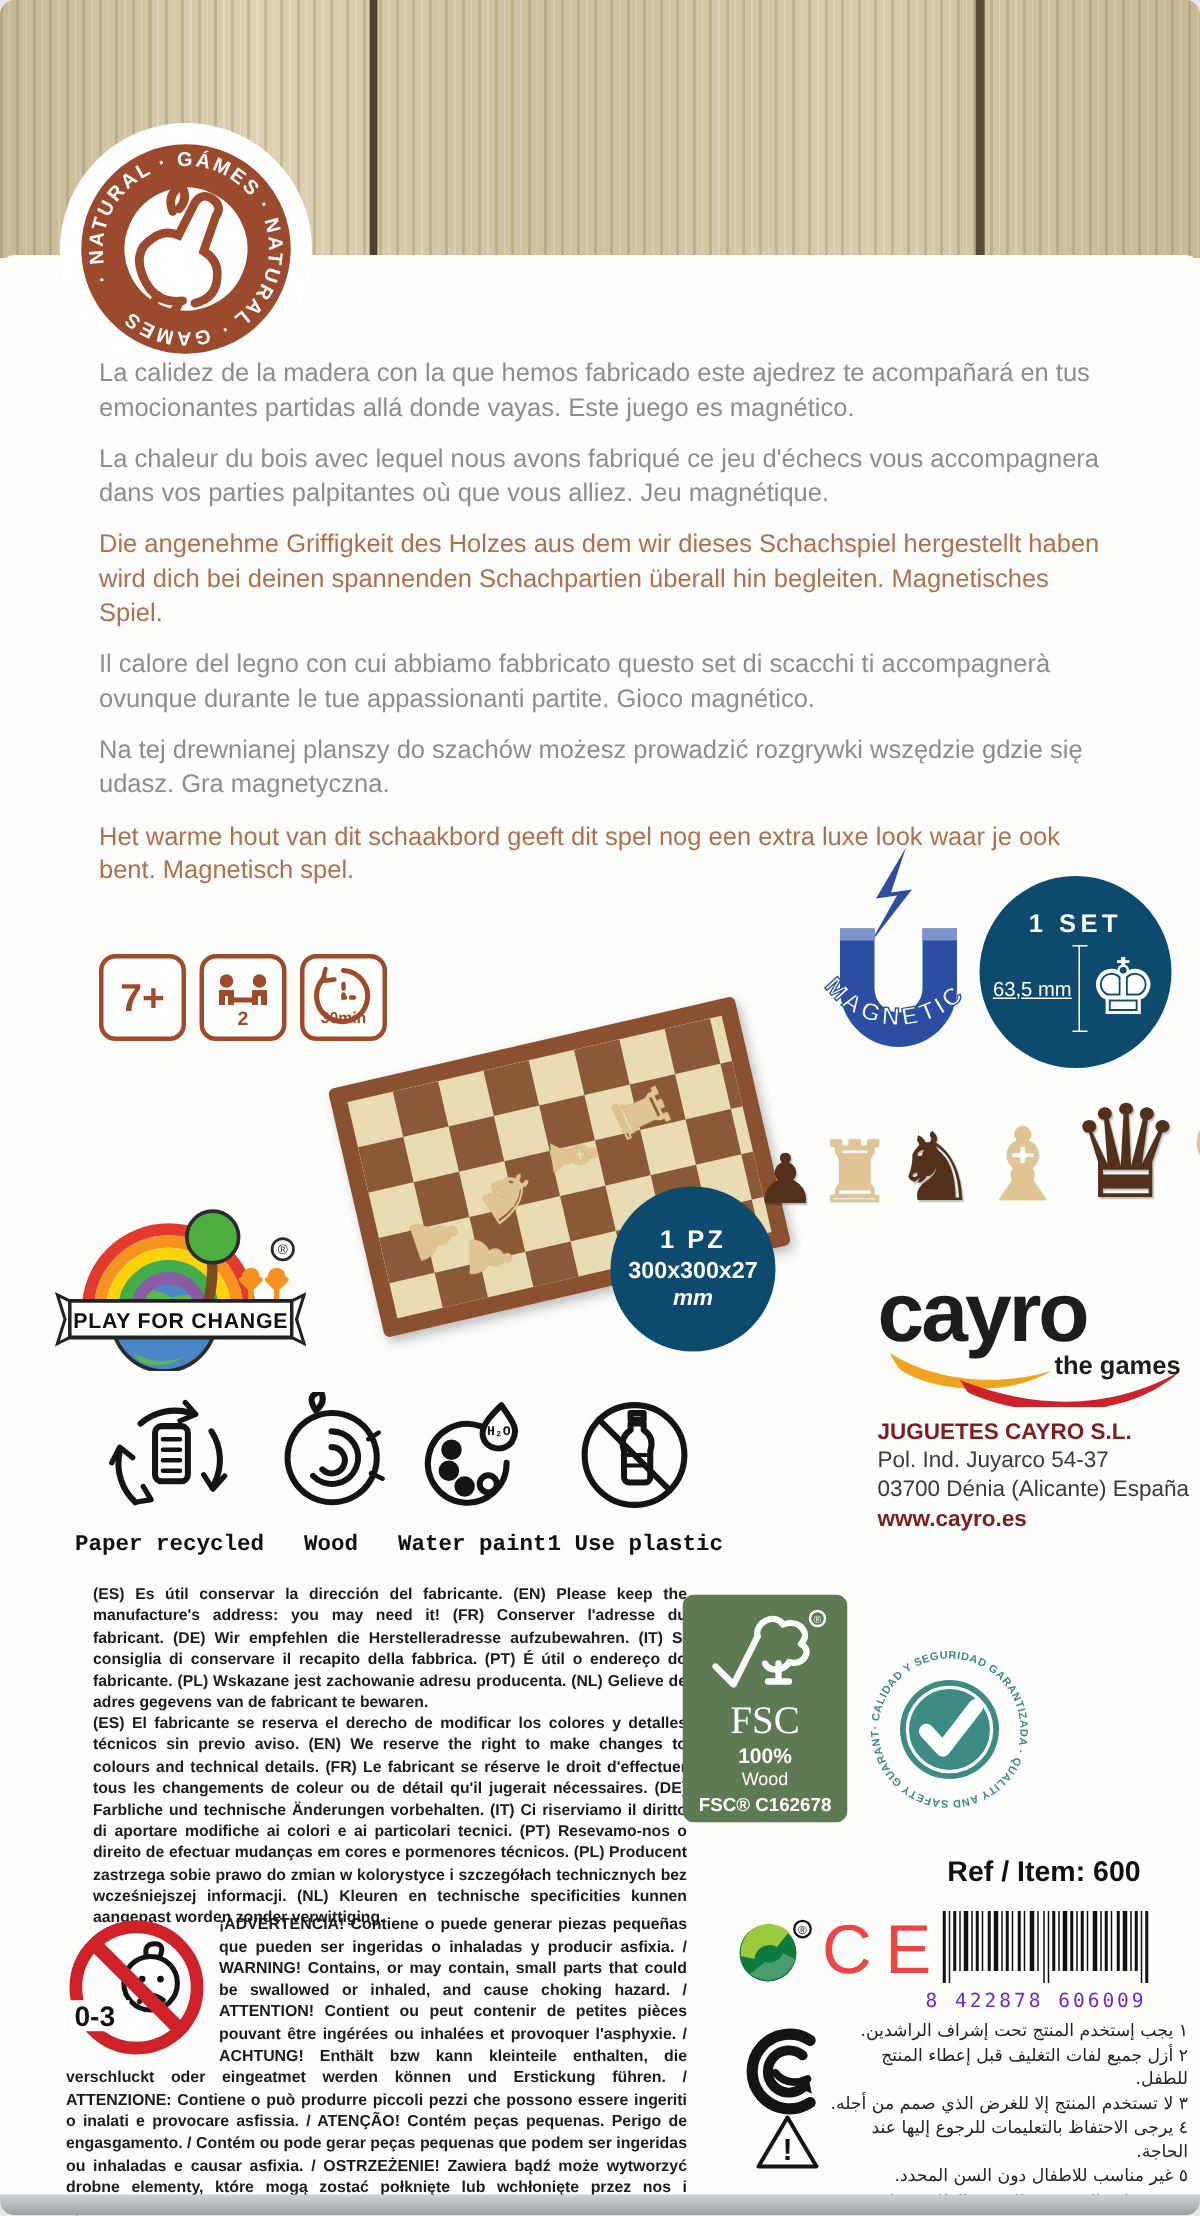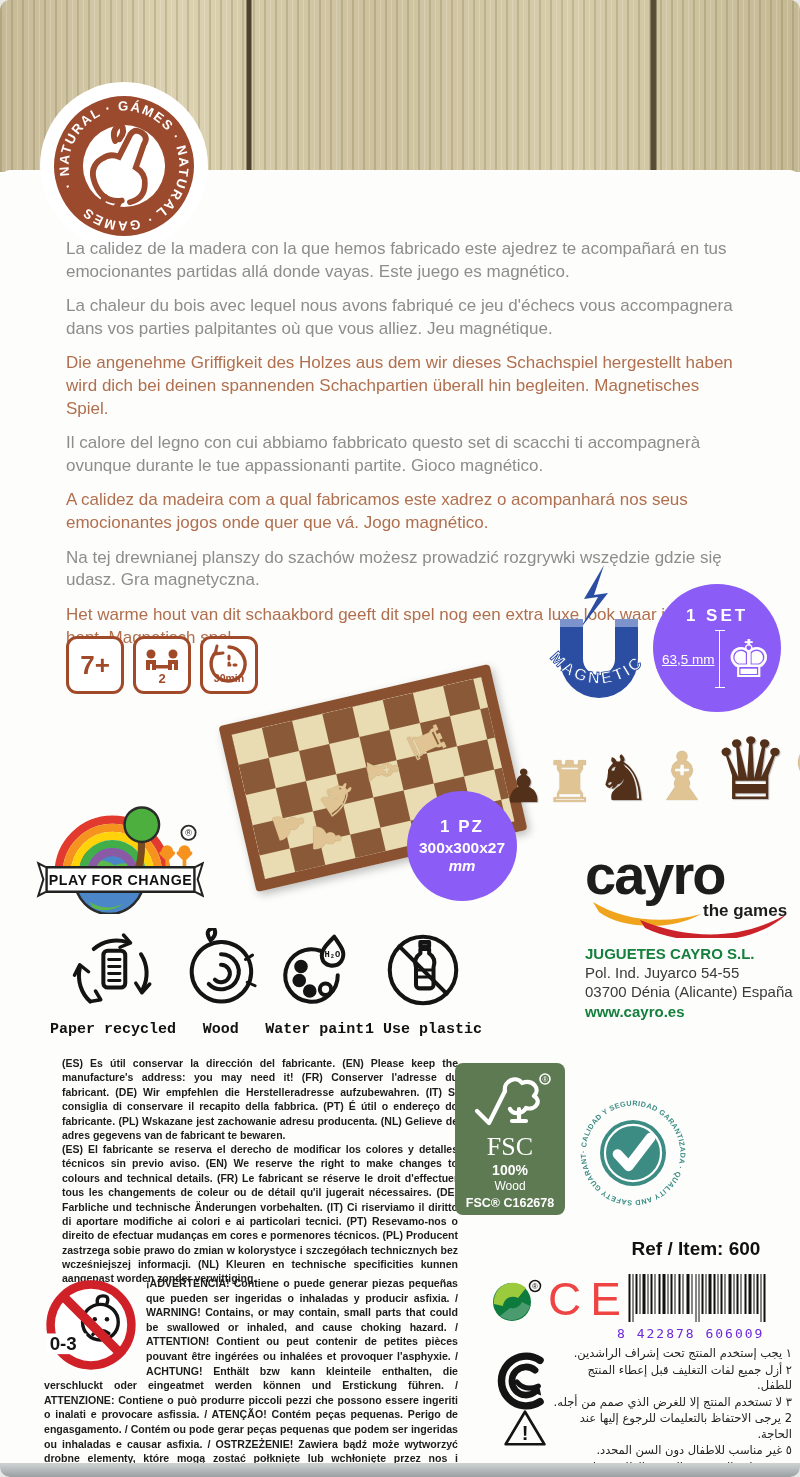--- a/index.html
+++ b/index.html
@@ -21,21 +21,21 @@
   .intro p{margin:0 0 12px;}
   .t-gray{color:#8d8d8d;}
   .t-brown{color:#b06f4e;}
   
   .specs{position:absolute;left:66px;top:636px;display:flex;gap:9px;}
   .spec{width:52px;height:52px;border:3.5px solid #a04a2a;border-radius:11px;color:#a04a2a;
         display:flex;align-items:center;justify-content:center;flex-direction:column;background:#fff;}
   .spec .age{font-size:26px;font-weight:bold;}
   
   .magnet{position:absolute;left:538px;top:563px;}
-  .badge{background:#8b5cf6;border-radius:50%;color:#fff;text-align:center;position:absolute;}
+  .badge{background:#0c4a6e;border-radius:50%;color:#fff;text-align:center;position:absolute;}
   .badge-set{left:653px;top:584px;width:128px;height:128px;}
   .badge-set .l1{margin-top:22px;font-size:17px;font-weight:bold;letter-spacing:3px;}
   .badge-set .size-row{display:flex;align-items:center;justify-content:center;gap:5px;margin-top:4px;}
   .badge-set .mmtxt{font-size:13.5px;text-decoration:underline;}
   .badge-set .meas{width:0;height:58px;border-left:1.6px solid #fff;position:relative;}
   .badge-set .meas:before,.badge-set .meas:after{content:"";position:absolute;left:-5px;width:10px;border-top:1.6px solid #fff;}
   .badge-set .meas:before{top:0;} .badge-set .meas:after{bottom:0;}
   .badge-set .king{font-family:"DejaVu Sans",sans-serif;font-size:52px;line-height:.9;color:#fff;}
   .badge-pz{left:407px;top:791px;width:110px;height:110px;display:flex;flex-direction:column;justify-content:center;line-height:1.25;}
   .badge-pz .l1{font-size:17px;font-weight:bold;letter-spacing:2px;}
@@ -53,21 +53,21 @@
   .pieces span:nth-child(1){font-size:46px;}
   .pieces span:nth-child(2){font-size:57px;}
   .pieces span:nth-child(3){font-size:63px;}
   .pieces span:nth-child(4){font-size:67px;}
   .pieces span:nth-child(5){font-size:86px;}
   .pieces span:nth-child(6){font-size:94px;}
   
   .pfc{position:absolute;left:36px;top:780px;}
   .cayro{position:absolute;left:585px;top:846px;width:208px;}
   .addr{margin-top:2px;font-size:15px;line-height:1.28;color:#3a3a3a;}
-  .addr .b{font-weight:bold;color:#15803d;}
+  .addr .b{font-weight:bold;color:#7f1d1d;}
   
   .eco{position:absolute;left:50px;top:928px;width:432px;display:flex;justify-content:space-between;}
   .eco .item{text-align:center;font-family:Liberation Mono, monospace;}
   .eco .lbl{font-weight:bold;font-size:15px;color:#111;margin-top:4px;white-space:nowrap;}
   
   .fine{position:absolute;left:62px;width:396px;font-size:10.5px;font-weight:bold;line-height:1.37;color:#1c1c1c;text-align:justify;}
   .fine1{top:1056px;} .fine2{top:1142px;}
   
   .fsc{position:absolute;left:455px;top:1063px;}
   .quality{position:absolute;left:578px;top:1098px;}
@@ -111,21 +111,20 @@
         </g>
       </g>
     </svg>
   </div>
 
   <div class="intro">
     <p class="t-gray">La calidez de la madera con la que hemos fabricado este ajedrez te acompañará en tus emocionantes partidas allá donde vayas. Este juego es magnético.</p>
     <p class="t-gray">La chaleur du bois avec lequel nous avons fabriqué ce jeu d'échecs vous accompagnera dans vos parties palpitantes où que vous alliez. Jeu magnétique.</p>
     <p class="t-brown">Die angenehme Griffigkeit des Holzes aus dem wir dieses Schachspiel hergestellt haben wird dich bei deinen spannenden Schachpartien überall hin begleiten. Magnetisches Spiel.</p>
     <p class="t-gray">Il calore del legno con cui abbiamo fabbricato questo set di scacchi ti accompagnerà ovunque durante le tue appassionanti partite. Gioco magnético.</p>
-    <p class="t-brown">A calidez da madeira com a qual fabricamos este xadrez o acompanhará nos seus emocionantes jogos onde quer que vá. Jogo magnético.</p>
     <p class="t-gray">Na tej drewnianej planszy do szachów możesz prowadzić rozgrywki wszędzie gdzie się udasz. Gra magnetyczna.</p>
     <p class="t-brown">Het warme hout van dit schaakbord geeft dit spel nog een extra luxe look waar je ook bent. Magnetisch spel.</p>
   </div>
 
   <div class="specs">
     <div class="spec">
       <span class="age">7+</span>
     </div>
     <div class="spec">
       <svg width="44" height="44" viewBox="0 0 44 44">
@@ -227,21 +226,21 @@
 
   <div class="cayro">
     <svg width="208" height="92" viewBox="0 0 208 92">
       <text x="0" y="48" font-size="56" font-weight="bold" fill="#1d1d1b" letter-spacing="-2">cayro</text>
       <path d="M8,56 C40,76 82,78 116,68 C86,86 34,82 14,66 Z" fill="#f0a31d"></path>
       <path d="M55,74 C110,96 160,92 202,68 C166,102 96,100 60,82 Z" fill="#cc2229"></path>
       <text x="118" y="70" font-size="17" font-weight="bold" fill="#1d1d1b">the games</text>
     </svg>
     <div class="addr">
       <div class="b">JUGUETES CAYRO S.L.</div>
-      <div>Pol. Ind. Juyarco 54-55</div>
+      <div>Pol. Ind. Juyarco 54-37</div>
       <div>03700 Dénia (Alicante) España</div>
       <div class="b">www.cayro.es</div>
     </div>
   </div>
 
   <div class="eco">
     <div class="item">
       <svg width="88" height="84" viewBox="0 0 100 96" fill="none" stroke="#141414" stroke-width="4.6" stroke-linecap="round" stroke-linejoin="round">
         <rect x="39" y="26" width="25" height="42" rx="5"></rect>
         <path d="M45,36 h13 M45,44 h13 M45,52 h13 M45,60 h13" stroke-width="3.4"></path>
@@ -395,21 +394,21 @@
           <rect x="135" y="0" width="2" height="48"></rect>
       </g>
     </svg>
     <div class="digits">8 422878 606009</div>
   </div>
 
   <div class="arabic">
     <div>١  يجب إستخدم المنتج تحت إشراف الراشدين.</div>
     <div>٢  أزل جميع لفات التغليف قبل إعطاء المنتج للطفل.</div>
     <div>٣  لا تستخدم المنتج إلا للغرض الذي صمم من أجله.</div>
-    <div>2  يرجى الاحتفاظ بالتعليمات للرجوع إليها عند الحاجة.</div>
+    <div>٤  يرجى الاحتفاظ بالتعليمات للرجوع إليها عند الحاجة.</div>
     <div>٥  غير مناسب للاطفال دون السن المحدد.</div>
     <div>٦  قد يختلف المنتج عن الصورة الظاهرة على الغلاف.</div>
   </div>
 
   <div class="swirl">
     <svg width="58" height="58" viewBox="0 0 70 70" fill="none" stroke="#141414" stroke-linecap="round">
       <path d="M58,10 A30,30 0 1 0 58,60" stroke-width="9"></path>
       <path d="M52,22 A17,17 0 1 0 52,48" stroke-width="8"></path>
       <path d="M30,36 q10,12 26,5" stroke-width="6"></path>
       <path d="M56,41 l-8,6 l10,4 z" fill="#141414" stroke-width="2"></path>

